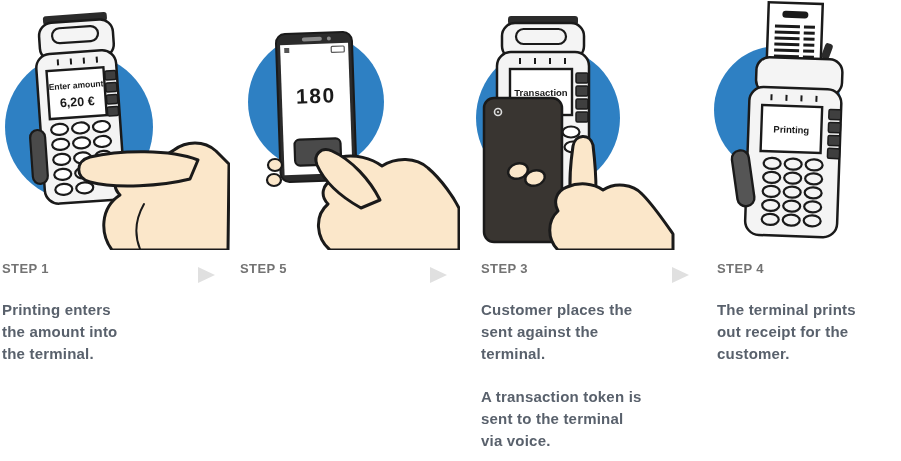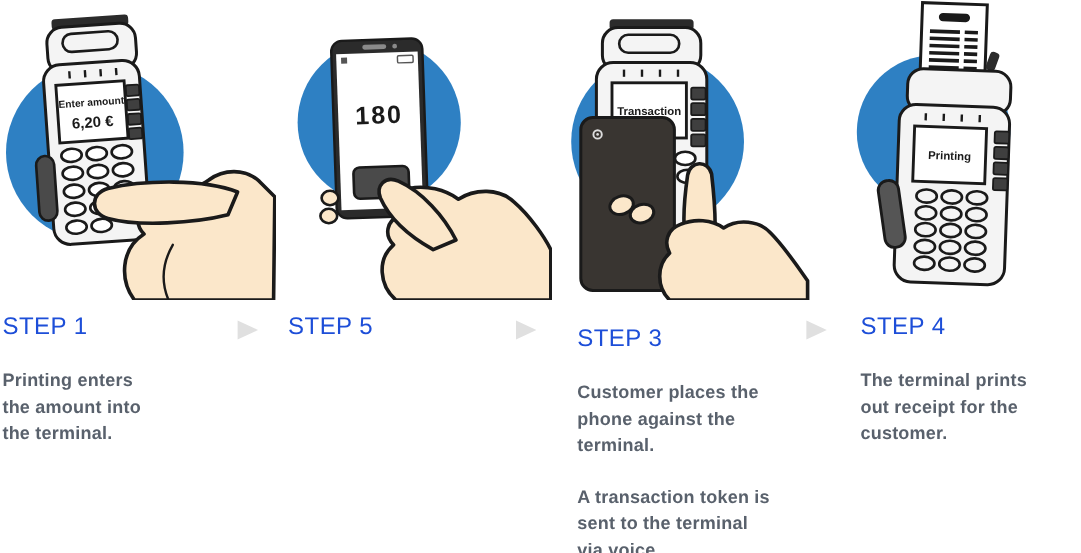--- a/index.html
+++ b/index.html
@@ -1,20 +1,20 @@
 <!DOCTYPE html>
 <html><head>
 <meta charset="utf-8">
 <style>
   html,body{margin:0;padding:0;background:#fff;}
   .canvas{position:relative;width:901px;height:461px;background:#ffffff;overflow:hidden;
           font-family:"Liberation Sans",sans-serif;}
   .illu{position:absolute;top:0;}
   .textcol{position:absolute;top:261px;width:196px;}
-  .step-title{font-weight:normal;font-size:20px;letter-spacing:.4px;color:#1d4ed8;}
+  .step-title{font-weight:bold;font-size:13px;letter-spacing:.4px;color:#737373;}
   .step-par{margin-top:23px;font-weight:bold;font-size:15px;line-height:22px;color:#59616C;
             white-space:pre-line;letter-spacing:.2px;}
   .step-par + .step-par{margin-top:21px;}
   .arrow{position:absolute;top:267px;width:0;height:0;
          border-left:17px solid #E0E0E0;border-top:8px solid transparent;border-bottom:8px solid transparent;}
   svg text{font-family:"Liberation Sans",sans-serif;font-weight:bold;fill:#1a1a1a;}
 </style>
 </head>
 <body>
 
@@ -205,24 +205,24 @@
     <div class="step-title">STEP 1</div>
     <div class="step-par">Printing enters
 the amount into
 the terminal.</div>
   </div>
 
   <div class="textcol" style="left:240px;">
     <div class="step-title">STEP 5</div>
   </div>
 
-  <div class="textcol" style="left:481px;margin-top:10px;">
+  <div class="textcol" style="left:481px;">
     <div class="step-title">STEP 3</div>
     <div class="step-par">Customer places the
-phone against the
+sent against the
 terminal.</div>
     <div class="step-par">A transaction token is
 sent to the terminal
 via voice.</div>
   </div>
 
   <div class="textcol" style="left:717px;">
     <div class="step-title">STEP 4</div>
     <div class="step-par">The terminal prints
 out receipt for the

